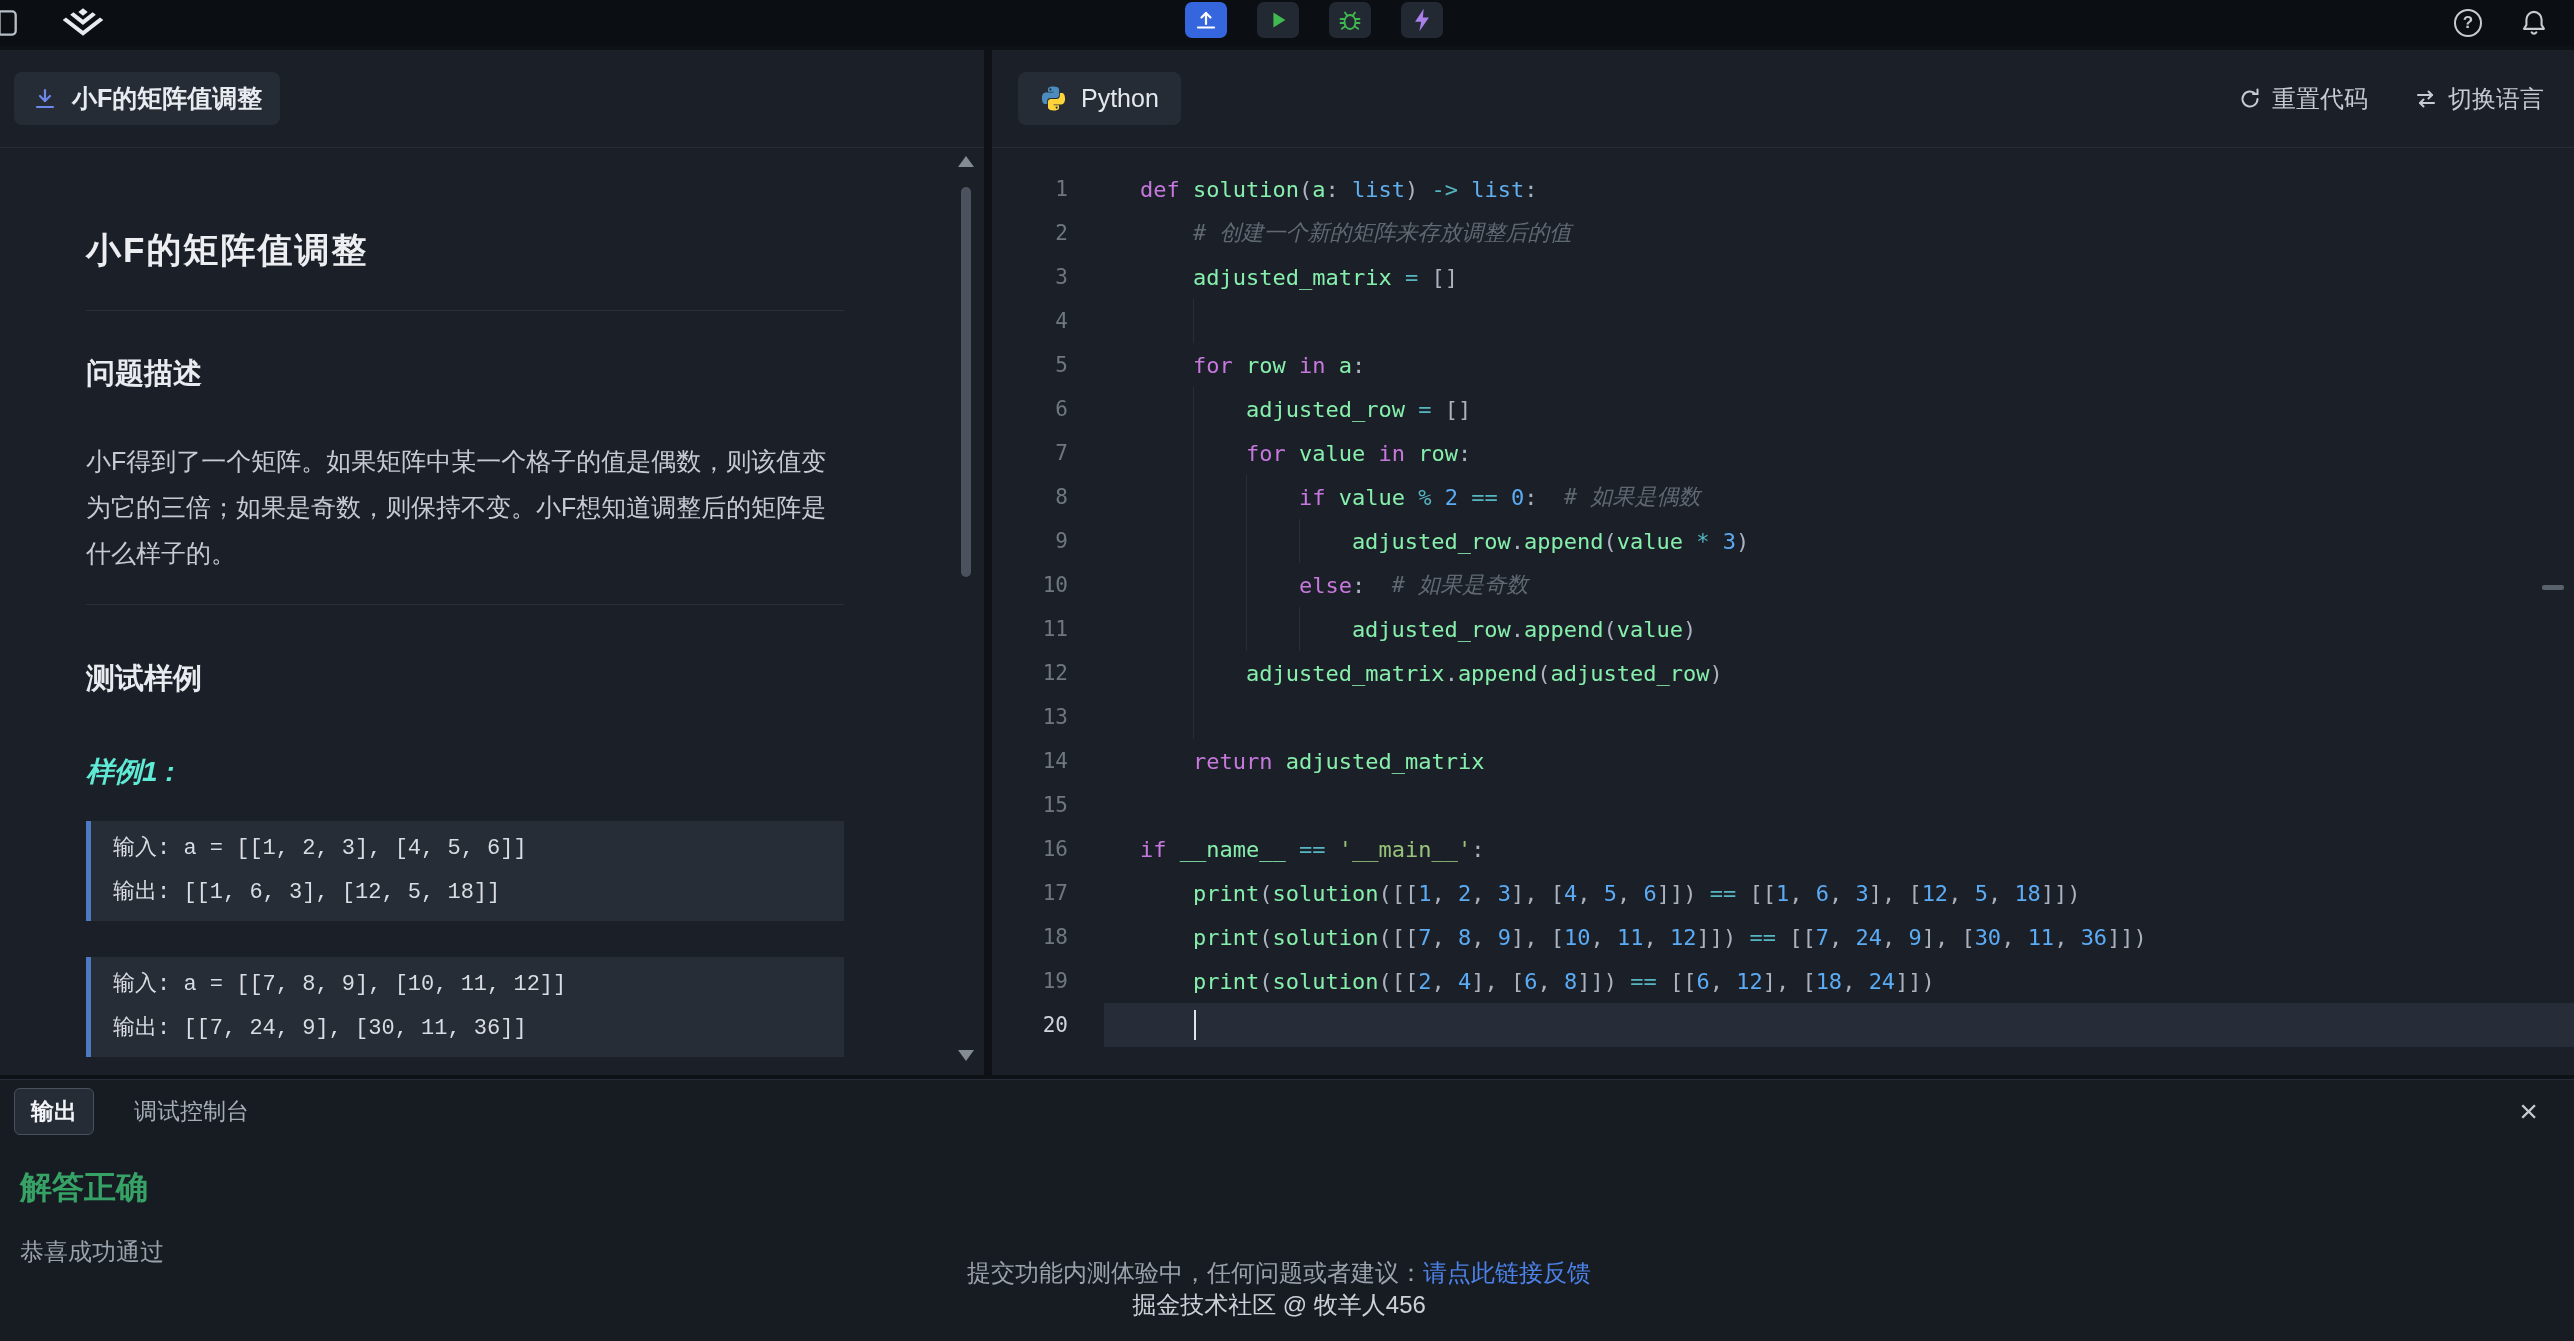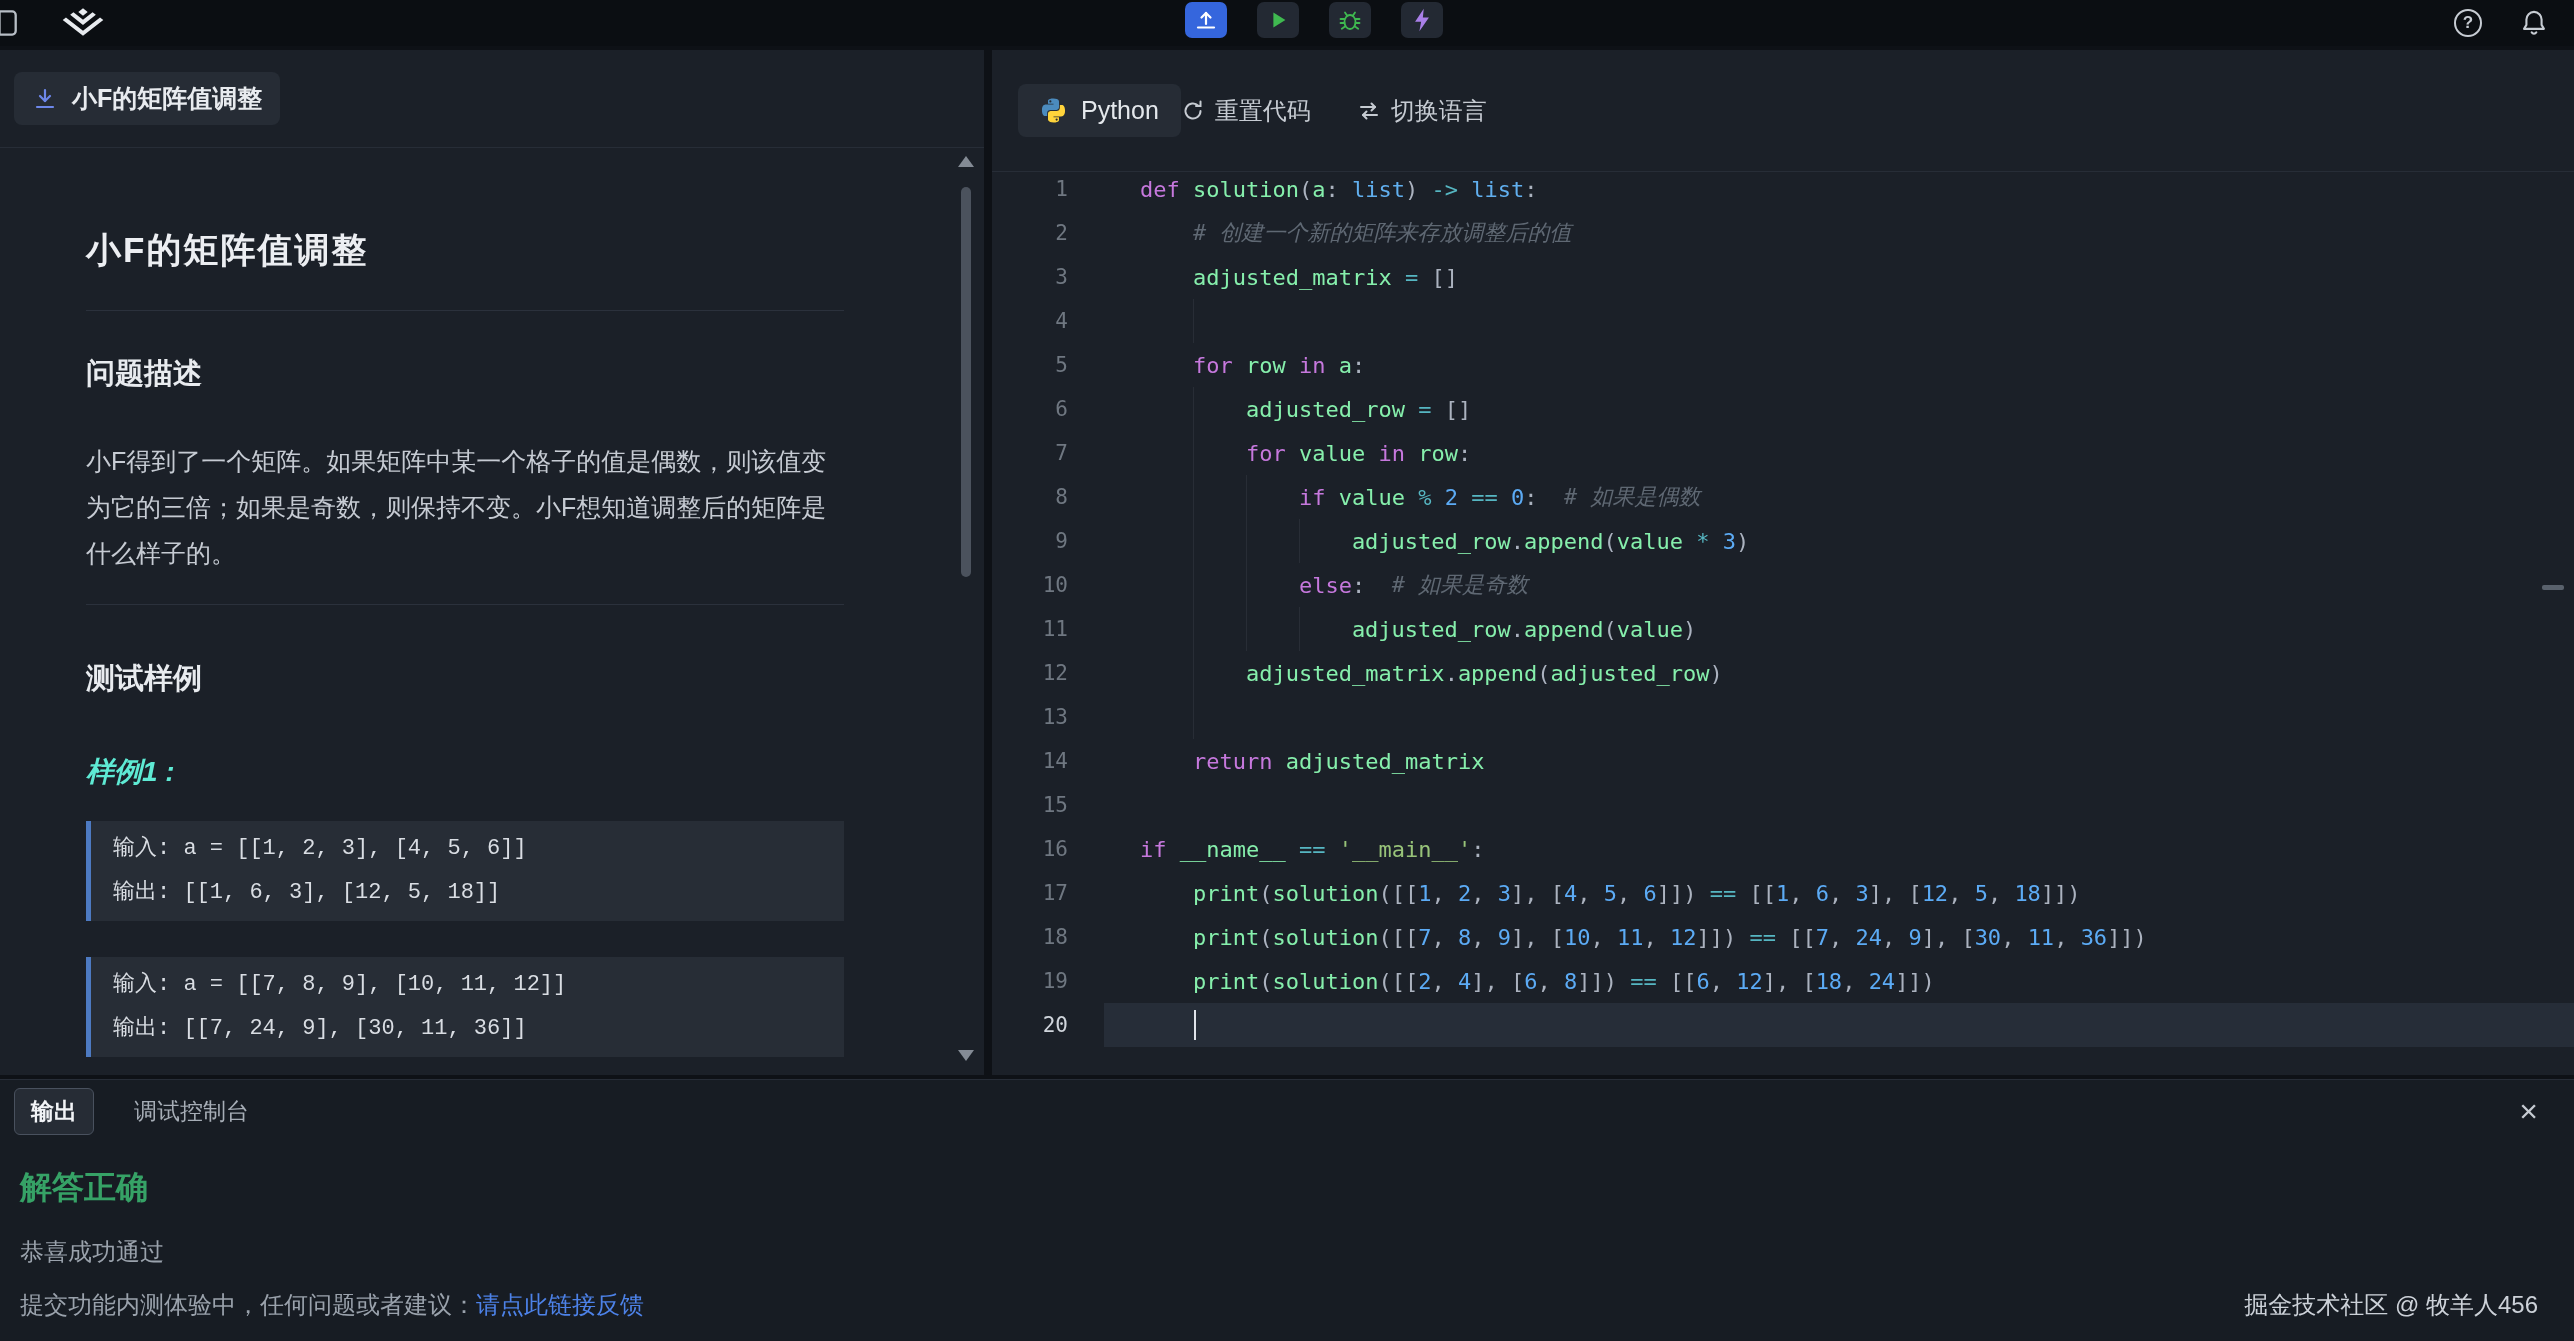--- a/index.html
+++ b/index.html
@@ -41,22 +41,22 @@
 
   
   .doc-scrollbar { position:absolute; right:10px; top:106px; bottom:14px; width:16px;
     display:flex; flex-direction:column; align-items:center; }
   .sb-up { width:0; height:0; border-left:8px solid transparent; border-right:8px solid transparent; border-bottom:11px solid #848b95; cursor:pointer; }
   .sb-down { width:0; height:0; border-left:8px solid transparent; border-right:8px solid transparent; border-top:11px solid #848b95; cursor:pointer; }
   .sb-track { flex:1; width:100%; position:relative; margin:8px 0; }
   .sb-thumb { position:absolute; top:12px; left:3px; width:10px; height:390px; background:#4b525d; border-radius:5px; cursor:pointer; }
 
   
-  .rp-header { height:122px; border-bottom:1px solid #272d37; display:flex; align-items:center;
-    padding:0 30px 0 26px; }
+  .rp-header { height:98px; border-bottom:1px solid #272d37; display:flex; align-items:center;
+    justify-content:space-between; padding:0 30px 0 26px; }
   .lang-badge { display:flex; align-items:center; gap:14px; background:#262c35; border-radius:8px;
     padding:12px 22px; font-size:25px; color:#e4e8ec; cursor:pointer; }
   .rp-actions { display:flex; align-items:center; gap:46px; }
   .rp-action { display:flex; align-items:center; gap:10px; font-size:24px; color:#c6cbd2; cursor:pointer; }
 
   .editor { position:absolute; left:0; right:0; top:99px; bottom:0; padding-top:18px;
     font-family:"DejaVu Sans Mono", monospace; font-size:22px; }
   .code-line { display:flex; height:44px; align-items:center; }
   .ln { flex:0 0 112px; text-align:right; padding-right:36px; font-size:21px; color:#6f7781; }
   .lc { flex:1; display:flex; align-items:center; white-space:pre; height:100%; padding-left:36px; color:#d8dce2; }
@@ -72,21 +72,21 @@
 
   
   .bp-tabs { height:62px; display:flex; align-items:center; padding:0 36px 0 14px; gap:40px; }
   .bp-tab-active { background:#262c35; border:1px solid #49515e; border-radius:6px; padding:7px 16px;
     font-size:23px; font-weight:bold; color:#f2f4f7; cursor:pointer; }
   .bp-tab { font-size:23px; color:#a6adb6; cursor:pointer; }
   .bp-close { margin-left:auto; font-size:32px; color:#c6cbd2; line-height:1; cursor:pointer; }
   .bp-result { margin:24px 0 0 20px; font-size:32px; font-weight:600; color:#36a266; }
   .bp-sub { margin:26px 0 0 20px; font-size:24px; color:#9aa2ac; }
   .bp-footer { position:absolute; left:20px; right:36px; bottom:20px; display:flex;
-    justify-content:space-between; align-items:center; font-size:24px; }
+    justify-content:space-between; align-items:center; font-size:24px;flex-direction:column; }
   .bp-feedback { color:#9aa2ac; }
   .bp-link { color:#4d82e8; text-decoration:none; cursor:pointer; }
   .bp-credit { color:#ccd1d8; }
 
   svg { display:block; }
 </style>
 </head>
 <body>
 
 <header class="topbar">

